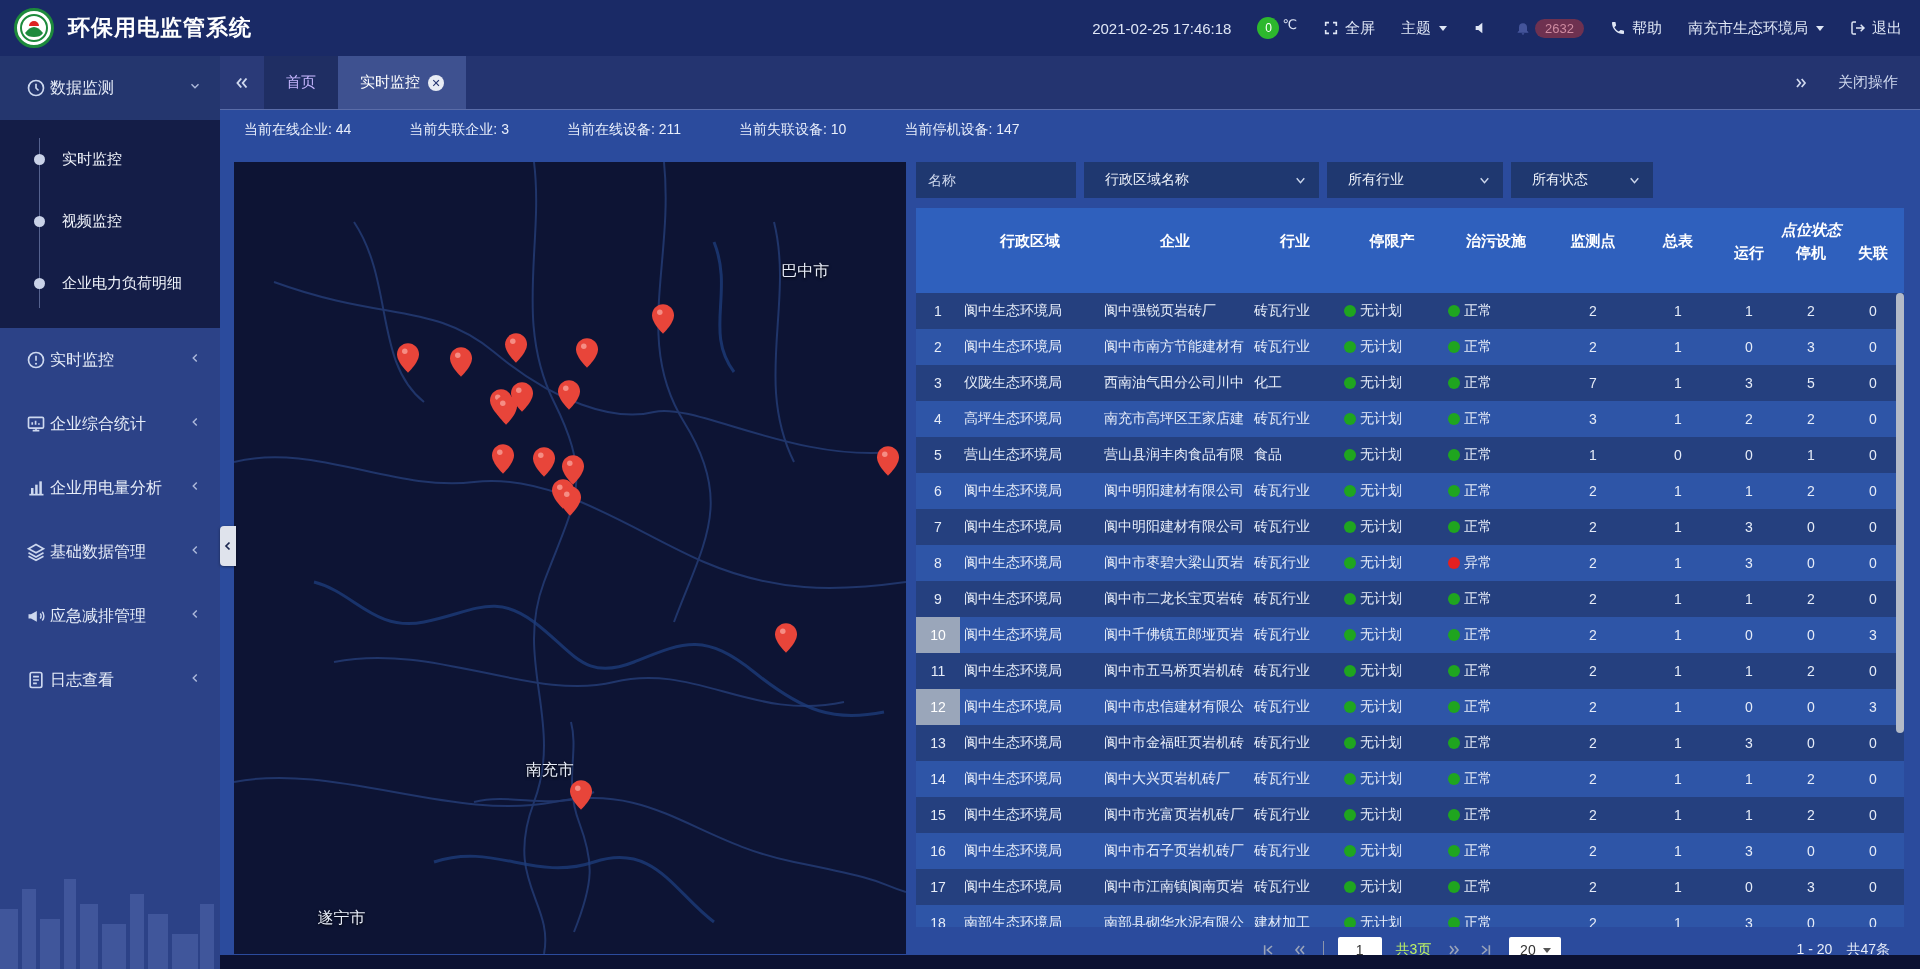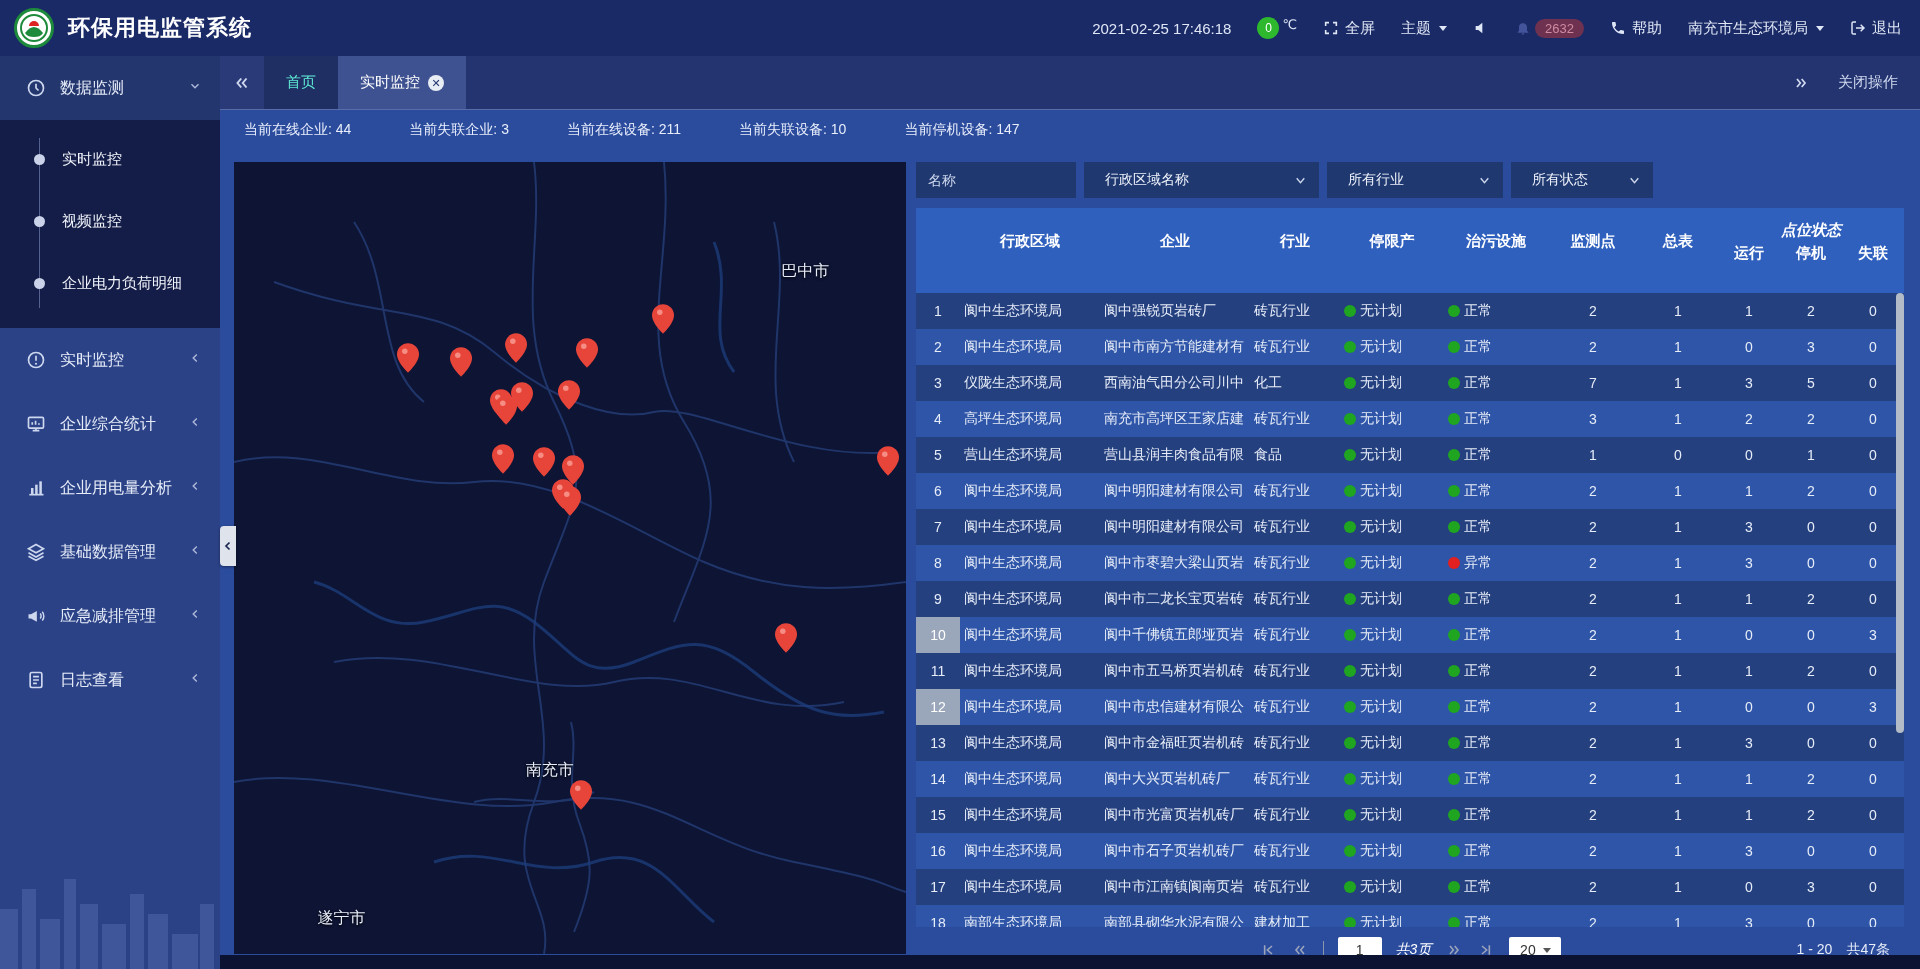--- a/index.html
+++ b/index.html
@@ -19,39 +19,39 @@
   .temp-badge { width:22px; height:22px; border-radius:50%; background:#2db82d; color:#fff; font-size:12px; display:flex; align-items:center; justify-content:center; }
   .temp-unit { font-size:13px; }
   .caret { width:0; height:0; border-left:4px solid transparent; border-right:4px solid transparent; border-top:5px solid #dfe6f5; display:inline-block; margin-left:2px; }
   .notif { display:flex; align-items:center; gap:4px; }
   .notif .bell { color:#44549a; }
   .pill { background:#6e3150; color:#cf8ba0; border-radius:10px; padding:2px 10px; font-size:13px; }
 
   
   .body-row { display:flex; height:913px; }
   .sidebar { width:220px; background:#2c4287; position:relative; color:#e6ecf8; flex:0 0 auto; overflow:hidden; }
-  .menu-item { height:64px; display:flex; align-items:center; padding:0 18px 0 26px; gap:14px; font-size:16px; cursor:pointer; }
+  .menu-item { height:64px; display:flex; align-items:center; padding:0 18px 0 26px; gap:4px; font-size:16px; cursor:pointer; }
   .menu-item.expanded { background:#24366e; }
   .menu-item .mi-icon { width:20px; height:20px; flex:0 0 auto; color:#cdd8ef; }
   .menu-item .mi-icon svg { width:20px; height:20px; }
   .menu-item .chev { margin-left:auto; color:#aebadb; }
   .menu-item .chev svg { width:14px; height:14px; }
   .submenu { background:#141d47; padding:8px 0 14px 0; position:relative; }
   .submenu::before { content:""; position:absolute; left:39px; top:18px; bottom:20px; width:1px; background:#55628f; }
   .submenu-item { height:62px; display:flex; align-items:center; padding-left:62px; font-size:15px; position:relative; cursor:pointer; color:#f2f5fc; }
   .submenu-item .dot { position:absolute; left:34px; width:11px; height:11px; border-radius:50%; background:#c9d2e8; }
   .skyline { position:absolute; bottom:0; left:0; width:100%; opacity:.3; }
 
   .content-col { flex:1; display:flex; flex-direction:column; background:#2b4b9d; }
 
   
   .tabbar { height:54px; background:#243470; display:flex; align-items:stretch; border-bottom:1px solid #5a6ca8; }
   .tab-scroll { width:44px; display:flex; align-items:center; justify-content:center; background:#2a3a78; color:#cfd8ee; cursor:pointer; }
   .tab-scroll svg { width:18px; height:18px; }
-  .tab { display:flex; align-items:center; gap:8px; padding:0 22px; font-size:15px; color:#5eead4; cursor:pointer; }
+  .tab { display:flex; align-items:center; gap:8px; padding:0 22px; font-size:15px; color:#c4b5fd; cursor:pointer; }
   .tab.home { background:#1f2e63; }
   .tab.active { background:#3e5190; color:#ffffff; }
   .tab-close { width:16px; height:16px; border-radius:50%; background:#e8ecf5; color:#243470; font-size:11px; line-height:16px; text-align:center; font-weight:bold; cursor:pointer; }
   .tab-right { margin-left:auto; display:flex; align-items:center; gap:28px; padding-right:22px; color:#cfd8ee; font-size:15px; }
   .tab-right svg { width:18px; height:18px; }
 
   
   .statsbar { height:40px; display:flex; align-items:center; gap:58px; padding:0 24px; font-size:14px; color:#e8eefb; background:#2b4b9d; }
   .stat { white-space:nowrap; }
 
@@ -94,21 +94,21 @@
   .t-cell.c-text { padding-left:4px; }
   .status-dot { width:12px; height:12px; border-radius:50%; display:inline-block; margin-right:4px; flex:0 0 auto; }
   .vscroll { position:absolute; right:0; top:0; width:8px; height:440px; background:#b3bac8; border-radius:4px; }
 
   
   .pagination { margin-top:auto; height:46px; display:flex; align-items:center; position:relative; color:#9aa4ba; font-size:14px; flex:0 0 auto; justify-content:center; gap:14px; }
   .pg-ico { width:18px; height:18px; cursor:pointer; display:flex; align-items:center; justify-content:center; }
   .pg-ico svg { width:16px; height:16px; }
   .pg-div { width:1px; height:18px; background:#8b95ab; }
   .pg-input { width:44px; height:26px; background:#fff; color:#333; border:none; text-align:center; font-size:14px; border-radius:2px; font-family:inherit; }
-  .pg-pages { color:#ffffff;font-style:italic; }
+  .pg-pages { color:#bef264; }
   .pg-size { width:52px; height:26px; background:#fff; color:#333; border-radius:2px; display:flex; align-items:center; justify-content:center; gap:5px; cursor:pointer; }
   .pg-size .caret { border-top-color:#555; }
   .pg-range { position:absolute; right:14px; color:#e6ecf8; display:flex; gap:14px; }
 
   .bottom-strip { position:absolute; left:220px; right:0; bottom:0; height:14px; background:#0c1232; }
 </style>
 </head>
 <body>
 
 <div class="page">

